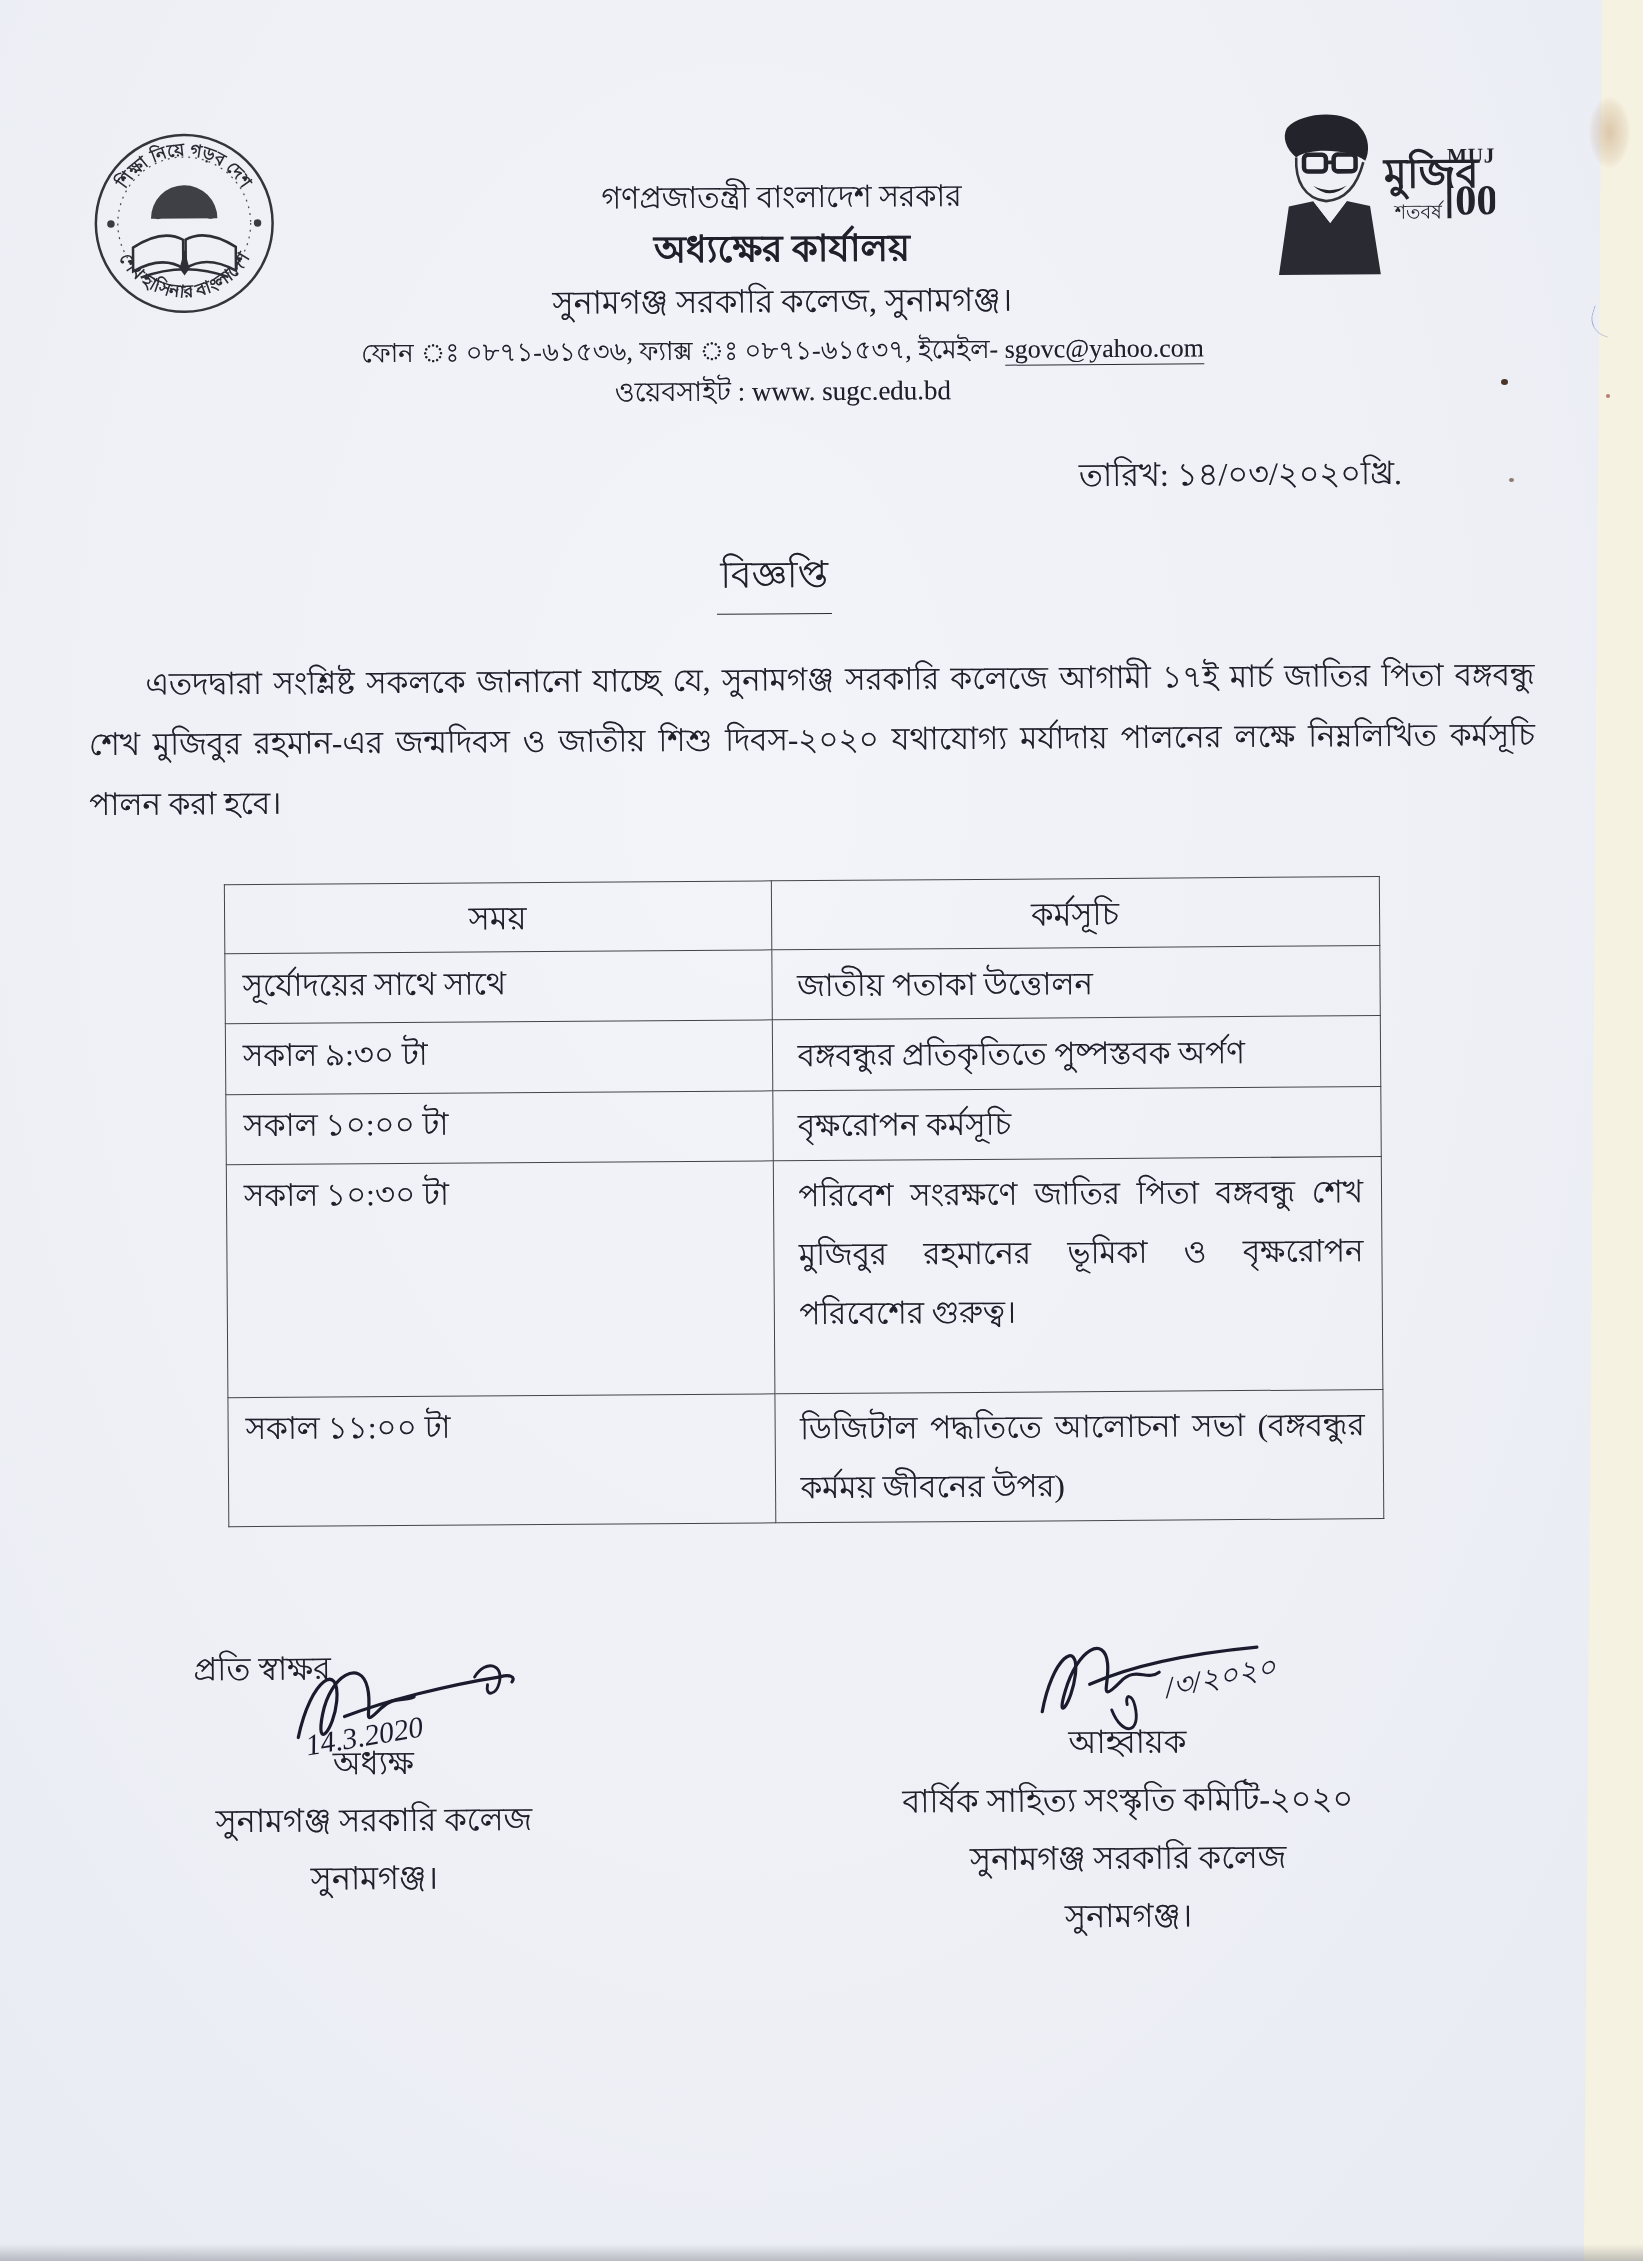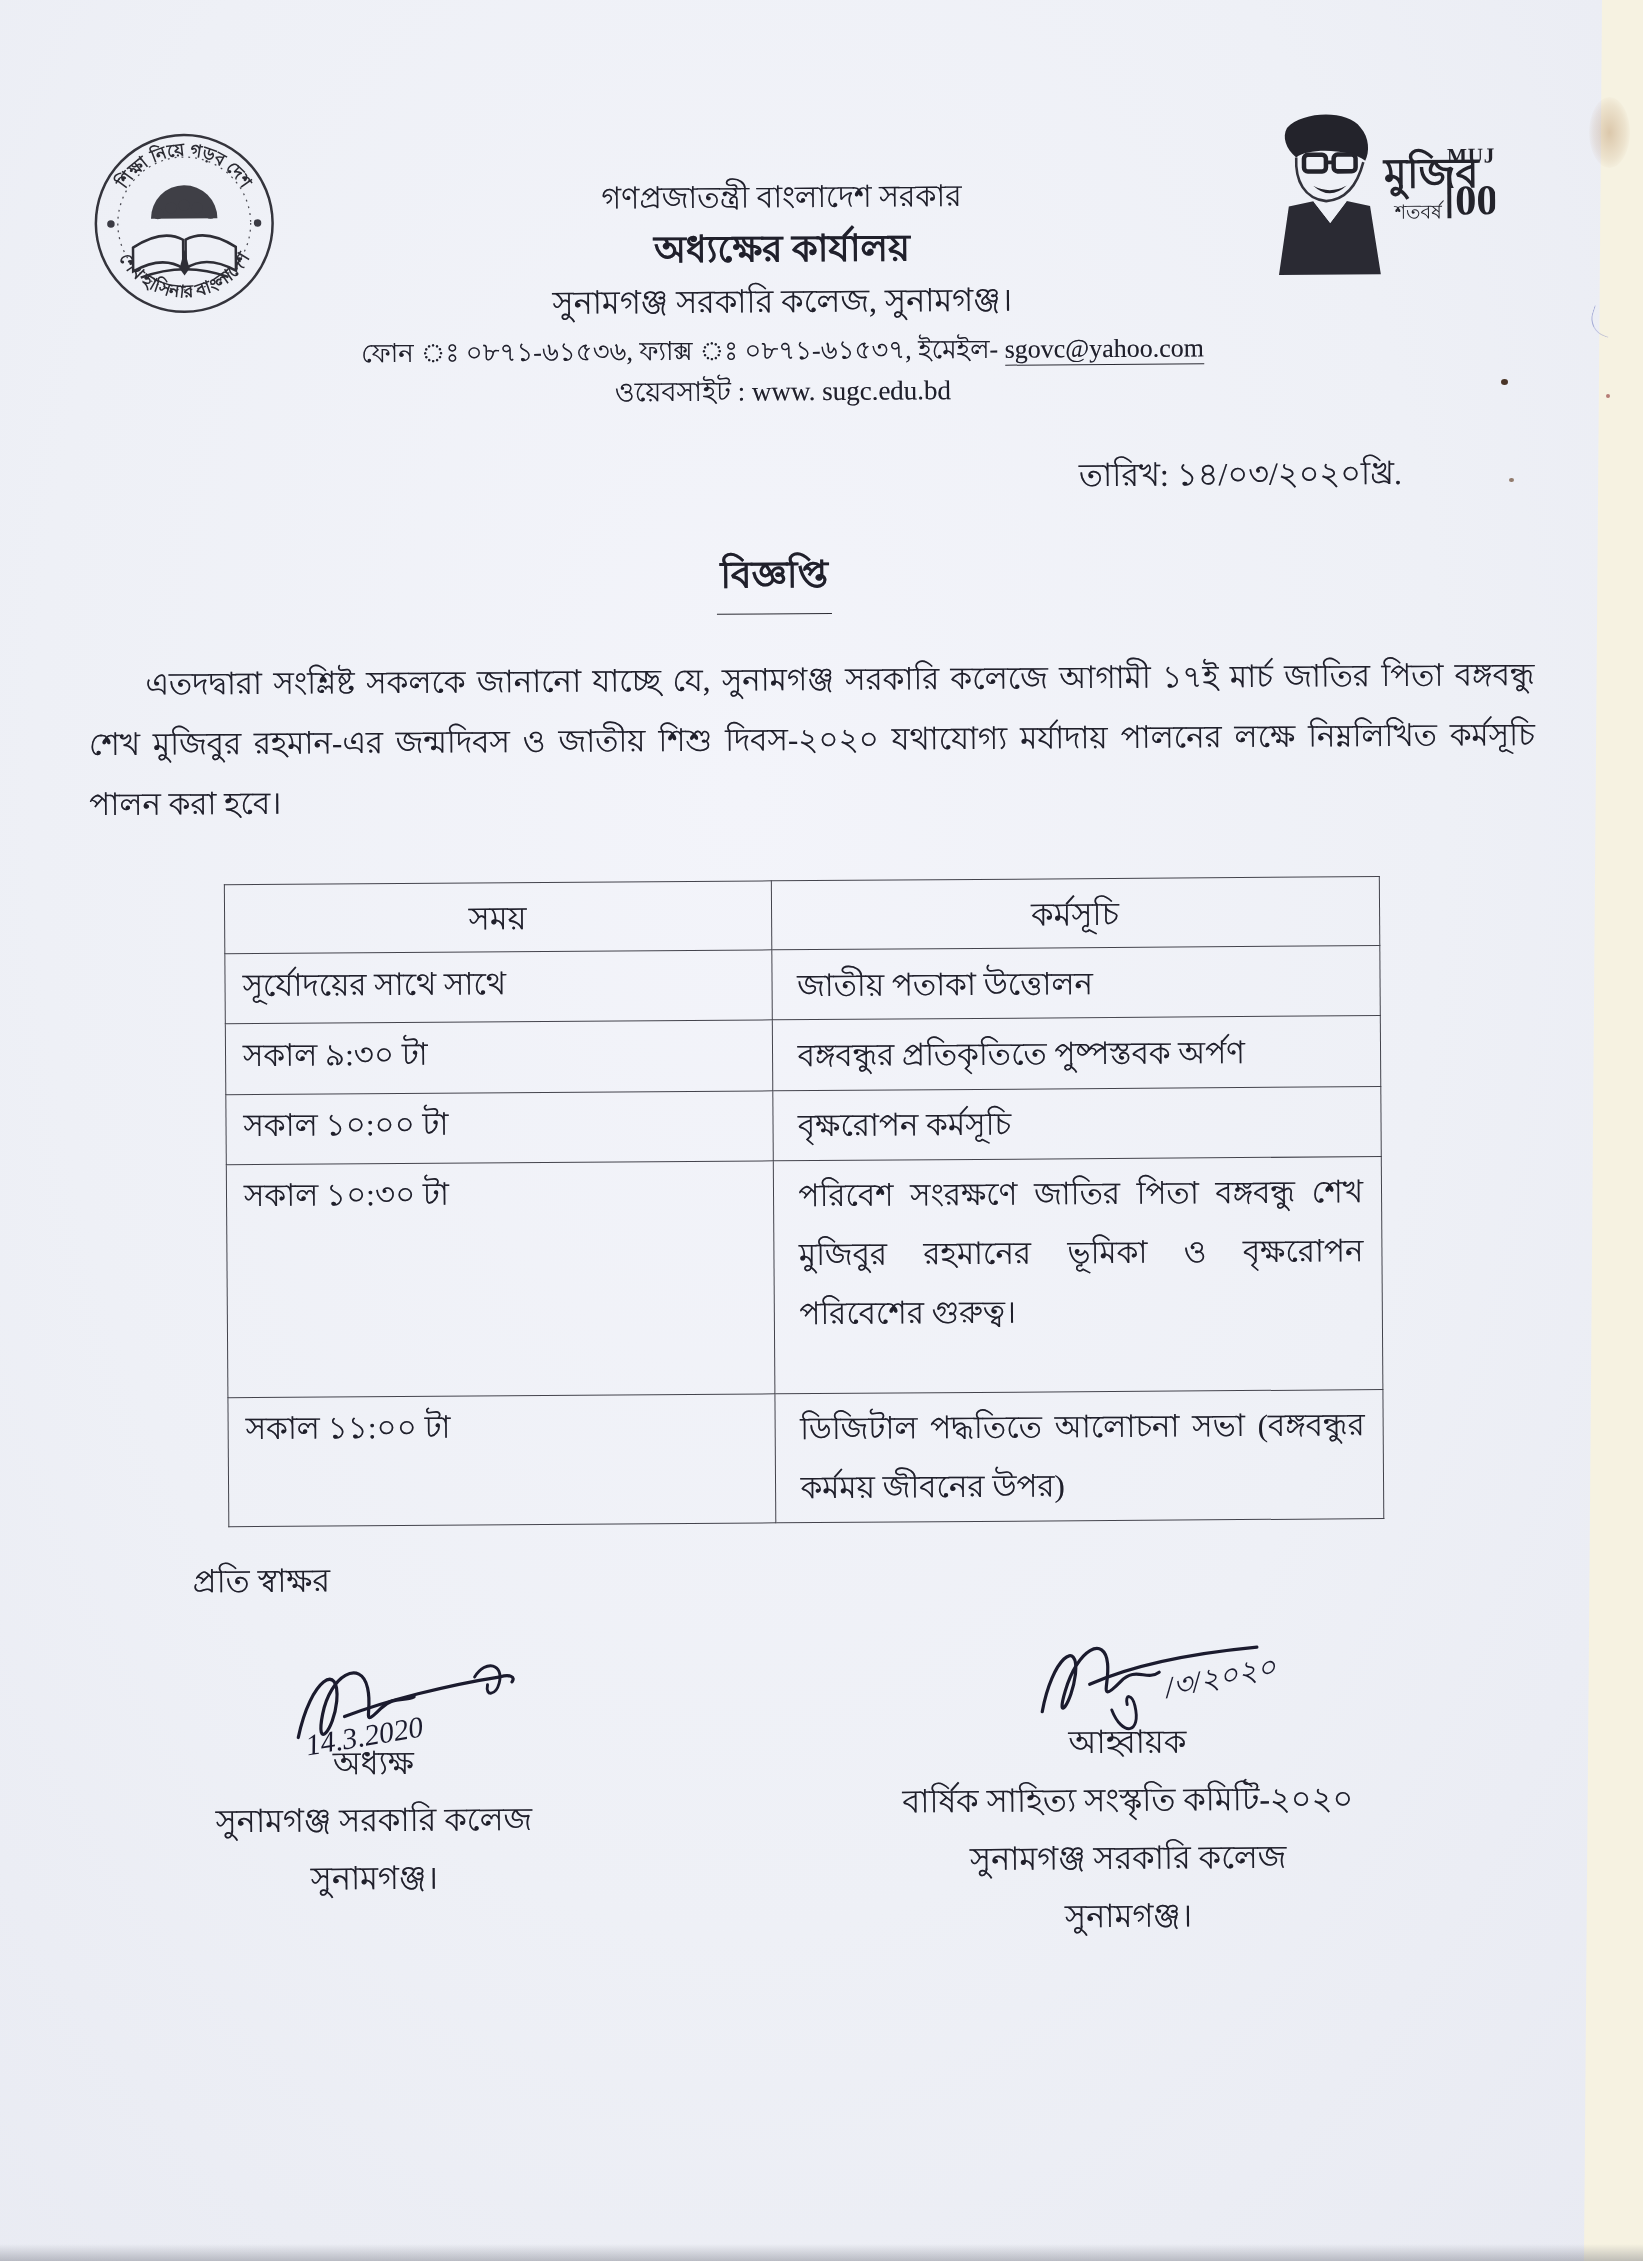--- a/index.html
+++ b/index.html
@@ -39,30 +39,30 @@
   .abs{position:absolute;}
   .ctr{text-align:center;}
   .hdr-l1{left:271px;top:173px;width:1031px;font-size:30px;}
   .hdr-l2{left:271px;top:219px;width:1031px;font-size:37px;font-weight:bold;}
   .hdr-l3{left:271px;top:276px;width:1031px;font-size:32px;}
   .hdr-l4{left:271px;top:330px;width:1031px;font-size:26px;}
   .hdr-l5{left:271px;top:370px;width:1031px;font-size:27px;}
   .email{border-bottom:1.9px solid #2a2a33;padding-bottom:1.3px;}
   .date-line{left:889px;top:452px;width:516px;font-size:32px;text-align:right;}
   .doc-title{left:0px;top:545px;width:1553px;}
-  .doc-title span{display:inline-block;font-size:37px;font-weight:bold;
+  .doc-title span{display:inline-block;font-size:37px;font-weight:normal;
     border-bottom:1.9px solid #2b2b33;padding:0 3.9px 5.2px 3.9px;}
   .body-par{left:90px;top:650px;width:1446px;font-size:31px;line-height:1.93;
     text-align:justify;text-indent:57px;}
   .sched{left:224px;top:880px;width:1155px;border-collapse:collapse;table-layout:fixed;}
   .sched td,.sched th{border:1.3px solid #43434c;vertical-align:top;
     font-size:31px;font-weight:normal;padding:6.4px 18px 3.9px 17px;}
   .sched th{text-align:center;font-size:32px;padding-top:10.3px;}
   .sched .prog{text-align:justify;line-height:1.9;padding-left:24.5px;}
-  .countersign{left:188px;top:1552px;font-size:32px;}
+  .countersign{left:188px;top:1640px;font-size:32px;}
   .sigblock{line-height:40px;}
   .sig-left{left:155px;top:1740px;width:425px;font-size:32px;}
   .sig-left div{margin-bottom:17.4px;}
   .sig-right{left:851px;top:1724px;width:541px;font-size:32px;}
   .sig-right div{margin-bottom:18px;}
   svg text{text-shadow:none;}
   .ink{stroke:#1b1b2e;fill:none;stroke-linecap:round;stroke-linejoin:round;}
 </style>
 </head>
 <body>

